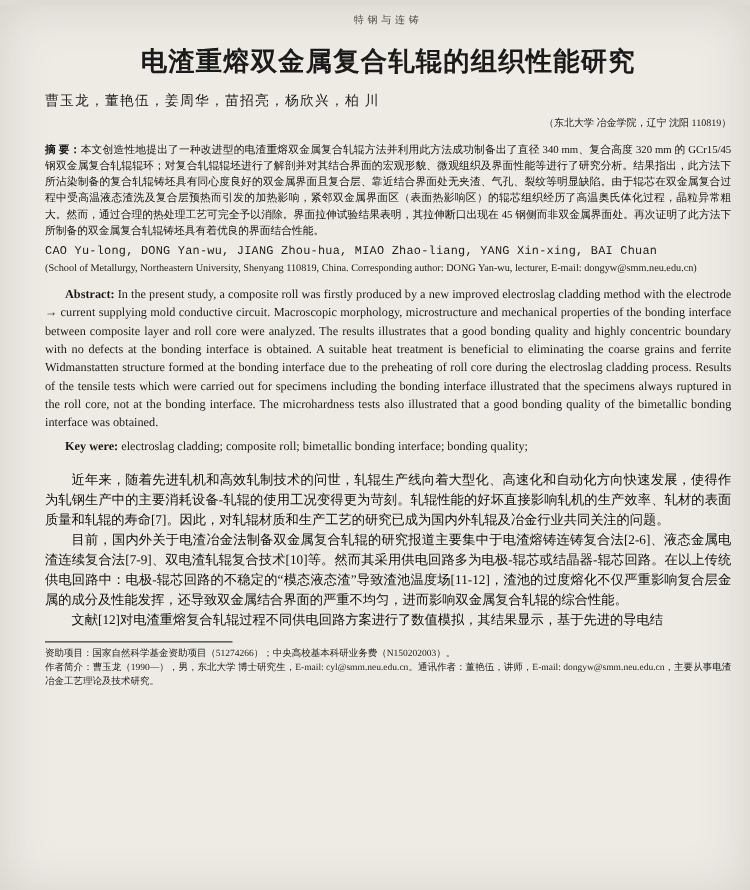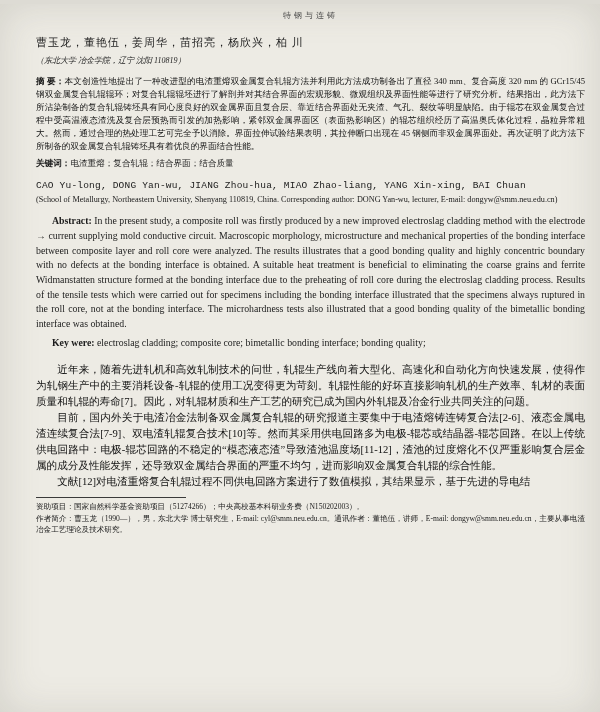--- a/index.html
+++ b/index.html
@@ -16,21 +16,21 @@
   }
   .running-head {
     text-align:center; font-size:8px; letter-spacing:3px; color:#4a4a4a;
     margin-bottom:14px;
   }
   .title-zh {
     text-align:center; font-size:21px; font-weight:bold; letter-spacing:1px;
     margin:6px 0 10px 0;
   }
   .authors-zh { text-align:left; font-size:11px; letter-spacing:1px; margin-bottom:5px; }
-  .affil-zh { text-align:left; font-size:8px; color:#222; margin-bottom:9px;font-style:italic; }
+  .affil-zh { text-align:right; font-size:8px; color:#222; margin-bottom:9px; }
   .abstract-zh {
     font-size:8.6px; line-height:1.52; text-align:justify; color:#141414;
     margin-bottom:4px;
   }
   .abstract-zh b, .kw-zh b { font-weight:bold; }
   .kw-zh { font-size:8.6px; line-height:1.5; text-align:justify; margin-bottom:10px; }
   .title-en {
     text-align:center; font-size:16px; line-height:1.3; font-weight:normal;
     margin:8px 26px 9px 26px;
   }
@@ -52,37 +52,37 @@
   .footnotes { font-size:7.6px; line-height:1.5; color:#222; text-align:justify; }
   .footnotes p { margin:0; }
 </style>
 </head>
 <body>
 
 <div class="page">
 
   <div class="running-head">特钢与连铸</div>
 
+  <h1 class="title-zh">电渣重熔双金属复合轧辊的组织性能研究</h1>
 
   <div class="authors-zh">曹玉龙，董艳伍，姜周华，苗招亮，杨欣兴，柏 川</div>
 
   <div class="affil-zh">（东北大学 冶金学院，辽宁 沈阳 110819）</div>
 
   <p class="abstract-zh"><b>摘  要：</b><span>本文创造性地提出了一种改进型的电渣重熔双金属复合轧辊方法并利用此方法成功制备出了直径 340 mm、复合高度 320 mm 的 GCr15/45 钢双金属复合轧辊辊环；对复合轧辊辊坯进行了解剖并对其结合界面的宏观形貌、微观组织及界面性能等进行了研究分析。结果指出，此方法下所沾染制备的复合轧辊铸坯具有同心度良好的双金属界面且复合层、靠近结合界面处无夹渣、气孔、裂纹等明显缺陷。由于辊芯在双金属复合过程中受高温液态渣洗及复合层预热而引发的加热影响，紧邻双金属界面区（表面热影响区）的辊芯组织经历了高温奥氏体化过程，晶粒异常粗大。然而，通过合理的热处理工艺可完全予以消除。界面拉伸试验结果表明，其拉伸断口出现在 45 钢侧而非双金属界面处。再次证明了此方法下所制备的双金属复合轧辊铸坯具有着优良的界面结合性能。</span></p>
 
-  <p class="kw-zh"><b>关键词：</b><span>电渣重熔；复合轧辊；结合界面；结合质量</span></p>
 
 
   <div class="authors-en">CAO Yu-long, DONG Yan-wu, JIANG Zhou-hua, MIAO Zhao-liang, YANG Xin-xing, BAI Chuan</div>
 
   <div class="affil-en">(School of Metallurgy, Northeastern University, Shenyang 110819, China. Corresponding author: DONG Yan-wu, lecturer, E-mail: dongyw@smm.neu.edu.cn)</div>
 
   <p class="abstract-en"><b>Abstract:</b> <span>In the present study, a composite roll was firstly produced by a new improved electroslag cladding method with the electrode → current supplying mold conductive circuit. Macroscopic morphology, microstructure and mechanical properties of the bonding interface between composite layer and roll core were analyzed. The results illustrates that a good bonding quality and highly concentric boundary with no defects at the bonding interface is obtained. A suitable heat treatment is beneficial to eliminating the coarse grains and ferrite Widmanstatten structure formed at the bonding interface due to the preheating of roll core during the electroslag cladding process. Results of the tensile tests which were carried out for specimens including the bonding interface illustrated that the specimens always ruptured in the roll core, not at the bonding interface. The microhardness tests also illustrated that a good bonding quality of the bimetallic bonding interface was obtained.</span></p>
 
-  <p class="kw-en"><b>Key were:</b> <span>electroslag cladding; composite core; bimetallic bonding interface; bonding quality;</span></p>
+  <p class="kw-en"><b>Key were:</b> <span>electroslag cladding; composite roll; bimetallic bonding interface; bonding quality;</span></p>
 
   <div class="body-text">
     <p>近年来，随着先进轧机和高效轧制技术的问世，轧辊生产线向着大型化、高速化和自动化方向快速发展，使得作为轧钢生产中的主要消耗设备-轧辊的使用工况变得更为苛刻。轧辊性能的好坏直接影响轧机的生产效率、轧材的表面质量和轧辊的寿命[7]。因此，对轧辊材质和生产工艺的研究已成为国内外轧辊及冶金行业共同关注的问题。</p>
     <p>目前，国内外关于电渣冶金法制备双金属复合轧辊的研究报道主要集中于电渣熔铸连铸复合法[2-6]、液态金属电渣连续复合法[7-9]、双电渣轧辊复合技术[10]等。然而其采用供电回路多为电极-辊芯或结晶器-辊芯回路。在以上传统供电回路中：电极-辊芯回路的不稳定的“模态液态渣”导致渣池温度场[11-12]，渣池的过度熔化不仅严重影响复合层金属的成分及性能发挥，还导致双金属结合界面的严重不均匀，进而影响双金属复合轧辊的综合性能。</p>
     <p>文献[12]对电渣重熔复合轧辊过程不同供电回路方案进行了数值模拟，其结果显示，基于先进的导电结</p>
   </div>
 
   <div class="footnote-rule"></div>
 
   <div class="footnotes">

